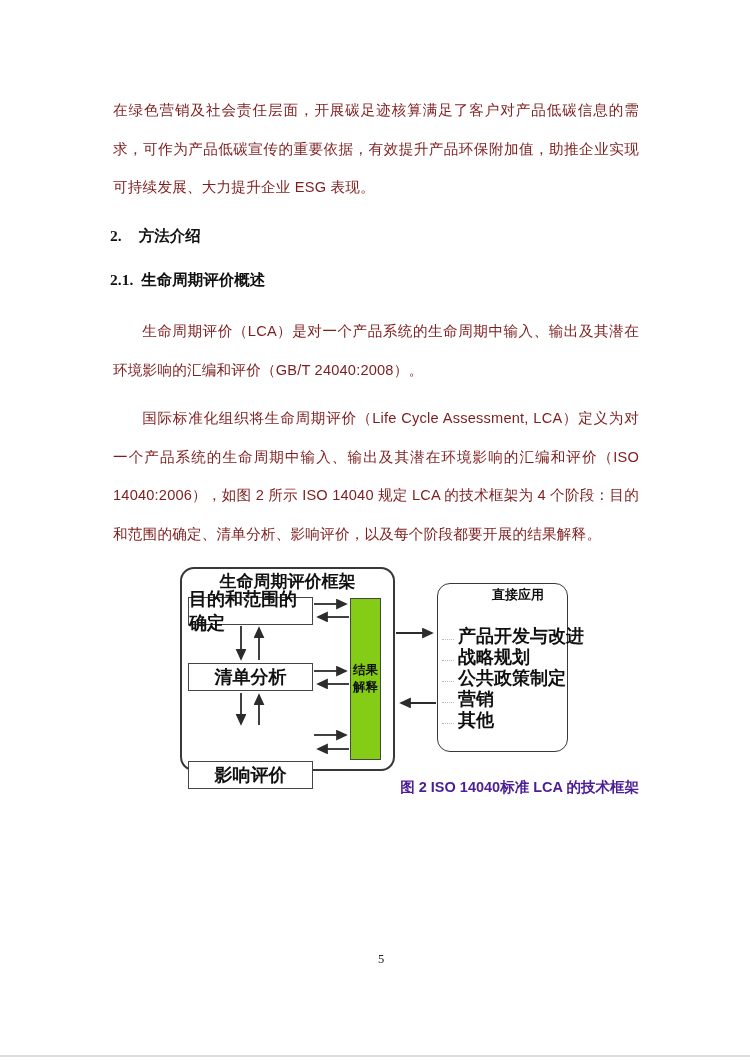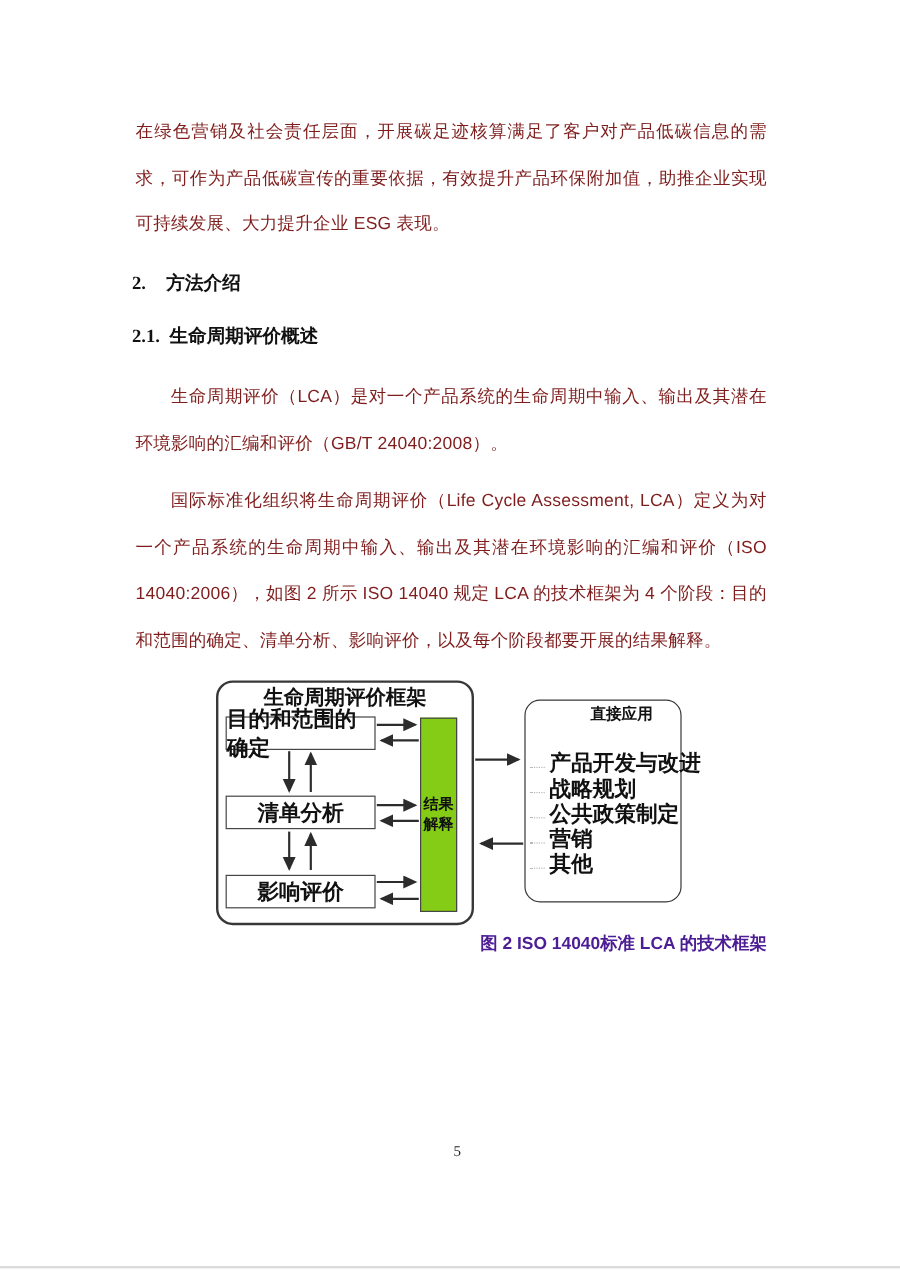--- a/index.html
+++ b/index.html
@@ -56,21 +56,21 @@
   }
   .stage-box {
     left: 188px; width: 125px; height: 28px;
     border: 1.6px solid #454545;
     background: #fff;
     display: flex; align-items: center; justify-content: center;
     font-size: 18px; font-weight: 700; color: #111;
   }
   .stage-1 { top: 597px; }
   .stage-2 { top: 663px; }
-  .stage-3 { top: 729px; }
+  .stage-3 { top: 761px; }
   .interp-box {
     left: 350px; top: 598px; width: 31px; height: 162px;
     border: 1.6px solid #454545;
     background: #84cc16;
     display: flex; align-items: center; justify-content: center;
     text-align: center;
     font-size: 12.5px; font-weight: 700; color: #111;
     line-height: 17px;
     white-space: pre-line;
   }

